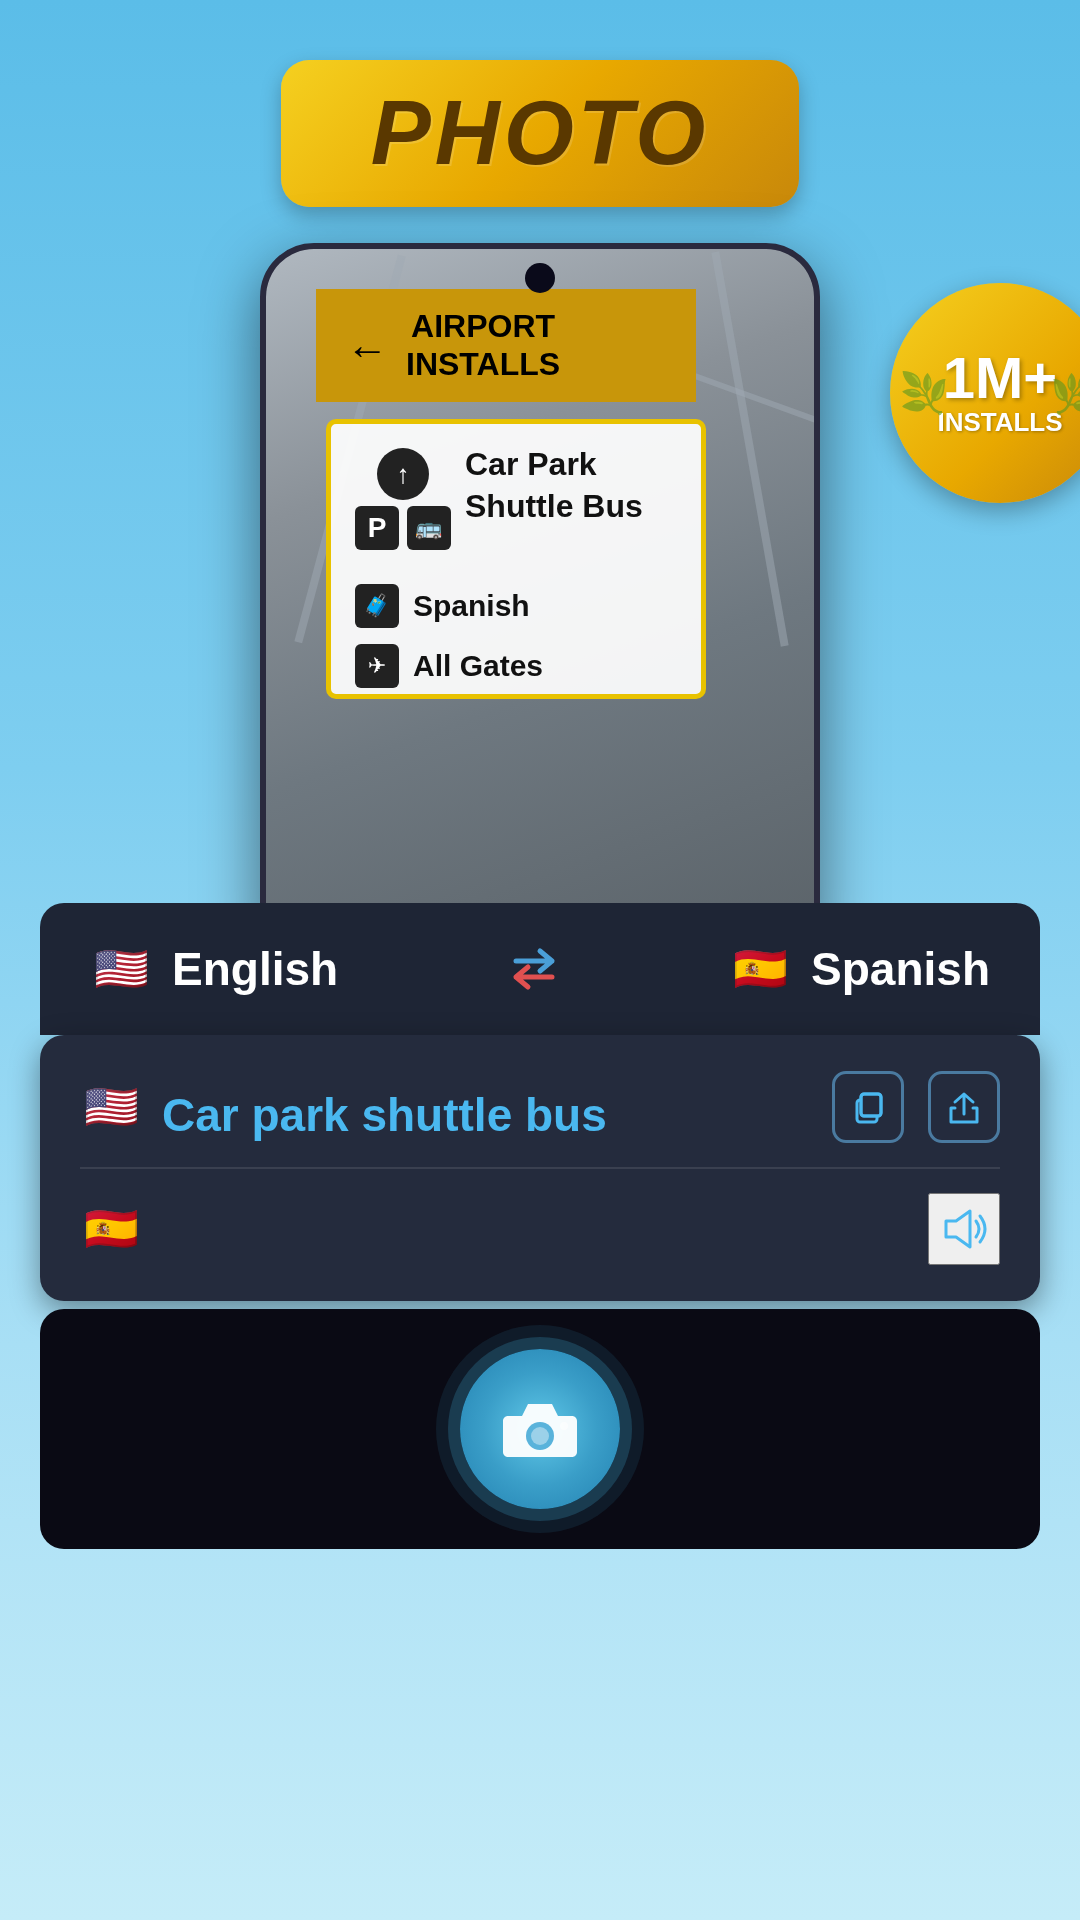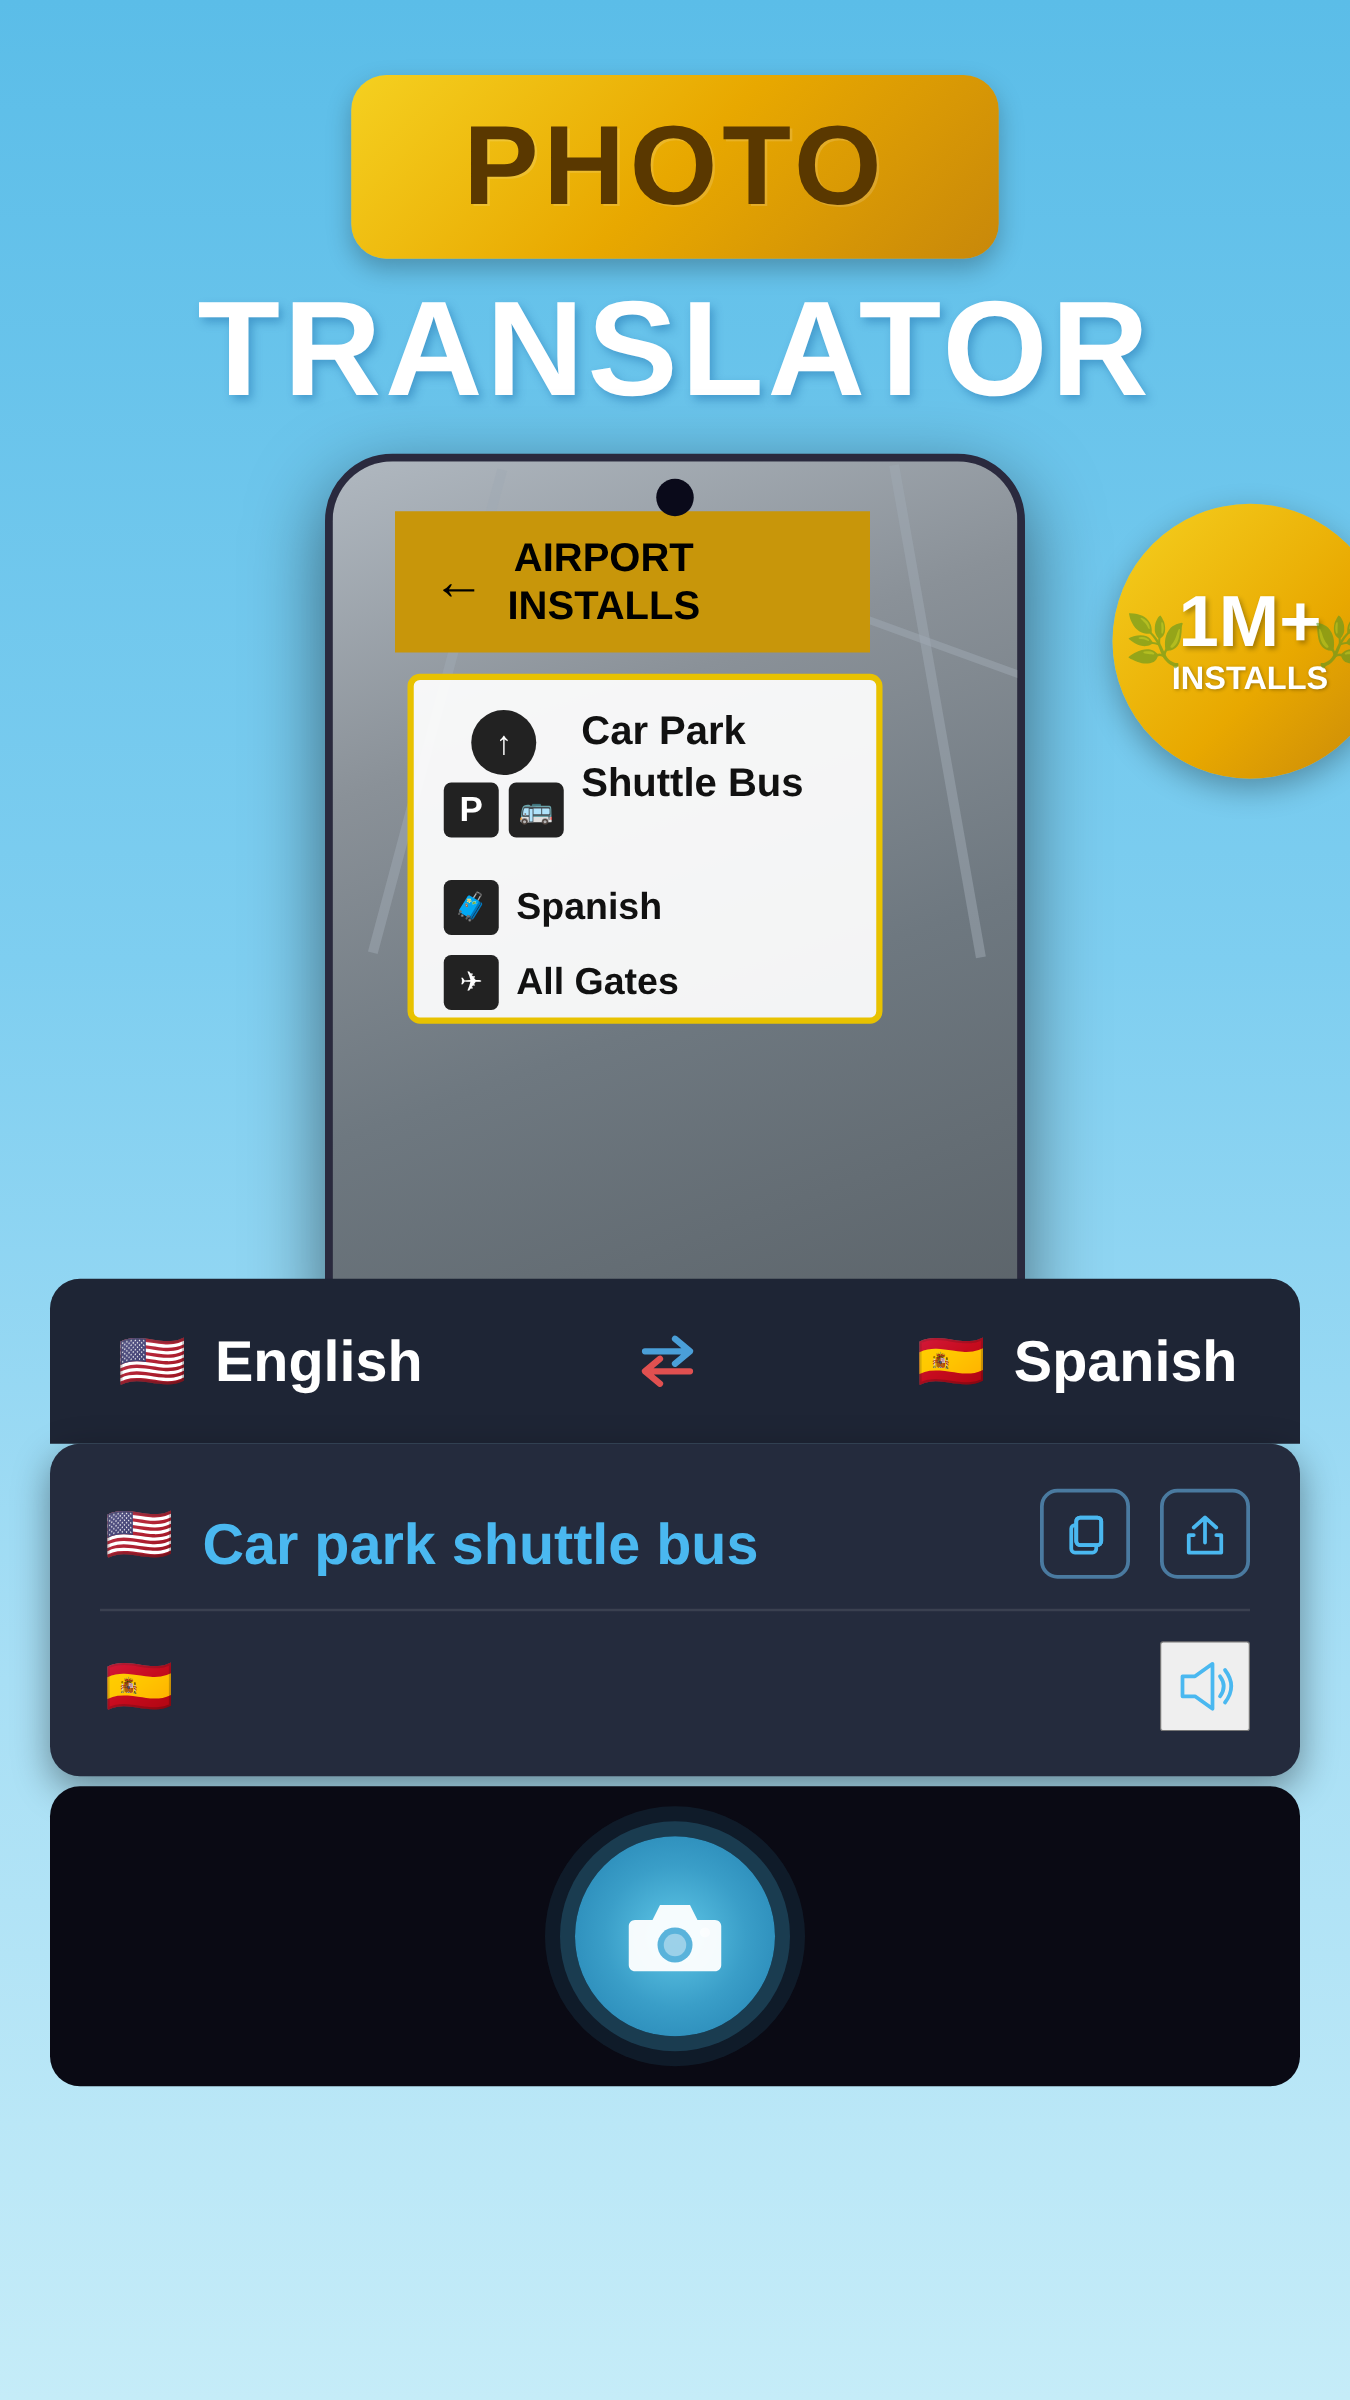--- a/index.html
+++ b/index.html
@@ -24,21 +24,22 @@
     }
 
     .photo-badge {
       background: linear-gradient(135deg, #f5d020 0%, #e8a800 50%, #c8880a 100%);
       border-radius: 28px;
       padding: 22px 90px;
       display: flex;
       align-items: center;
       justify-content: flex-start;
       box-shadow: 0 8px 20px rgba(0,0,0,0.25);
-      margin-bottom: 18px;
+      margin-bottom: 36px;
+      font-style: italic;
     }
 
     .photo-badge-text {
       font-size: 90px;
       font-weight: 900;
       color: #5a3800;
       letter-spacing: 4px;
       text-shadow: 2px 2px 0 rgba(255,255,255,0.15);
     }
 
@@ -438,21 +439,20 @@
       color: #fff;
     }
   </style>
 </head>
 <body>
 
 <div class="header">
   <div class="photo-badge">
     <span class="photo-badge-text">PHOTO</span>
   </div>
-  <div class="translator-title">TRANSLATOR</div>
 </div>
 
 <div class="phone-wrapper">
   <div class="phone">
     <div class="phone-notch"></div>
     <div class="phone-camera-bg">
 
       <div class="bg-structure">
         <div class="bg-beam" style="width:8px;height:400px;top:0;left:80px;transform:rotate(15deg);"></div>
         <div class="bg-beam" style="width:8px;height:400px;top:0;right:60px;transform:rotate(-10deg);"></div>

